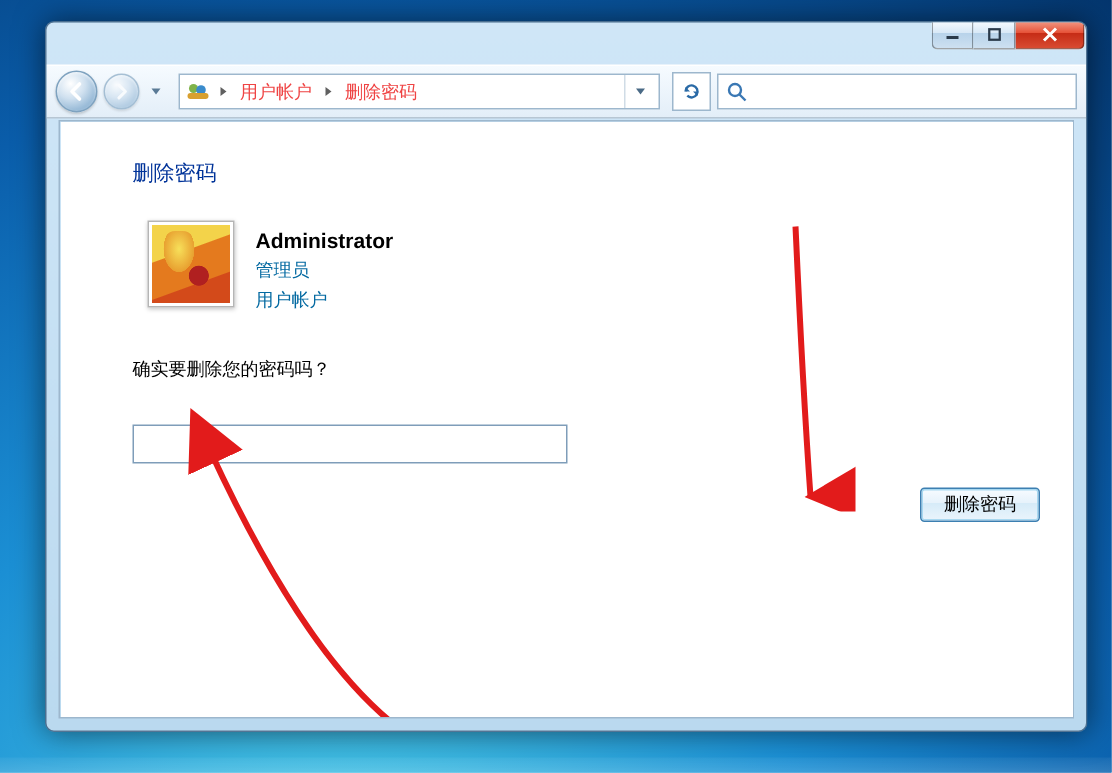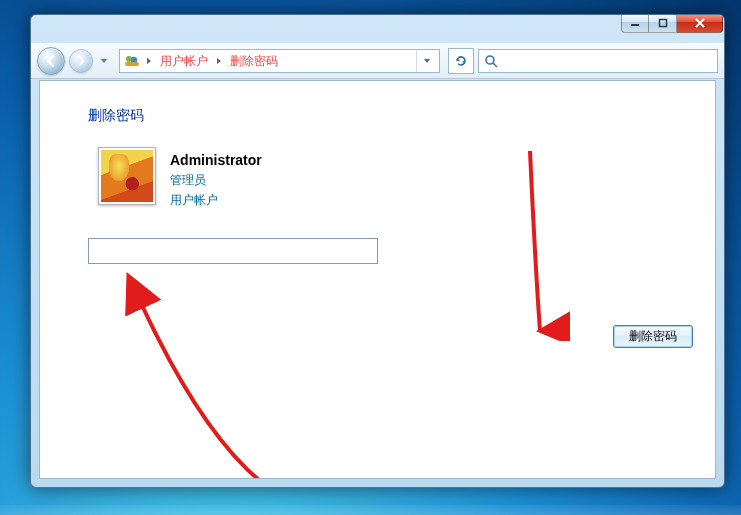--- a/index.html
+++ b/index.html
@@ -311,20 +311,21 @@
         <div class="avatar">
           <div class="avatar-inner"></div>
         </div>
         <div class="user-info">
           <div class="user-name">Administrator</div>
           <div class="user-role">管理员</div>
           <div class="user-status">用户帐户</div>
         </div>
       </div>
 
+      <div class="confirm-text">确实要删除您的密码吗？</div>
 
       <input type="password" class="pwd-input" value="" style="">
     </div>
 
     <div class="button-row">
       <button class="win-btn default">删除密码</button>
     </div>
 
     <svg class="arrow" style="left:70px; top:190px;" width="170" height="220" viewBox="0 0 170 220">
       <defs>

